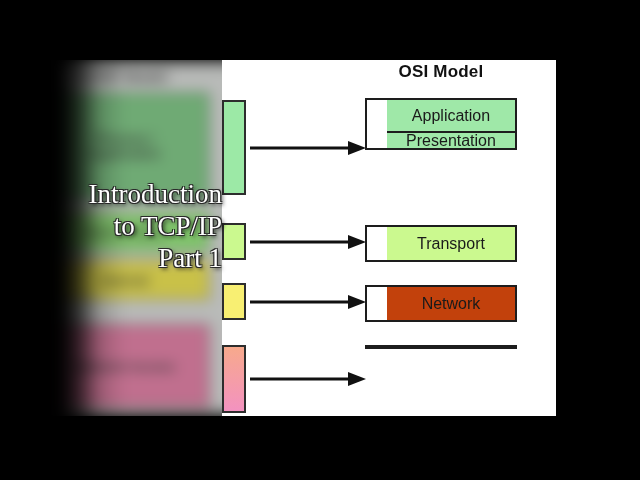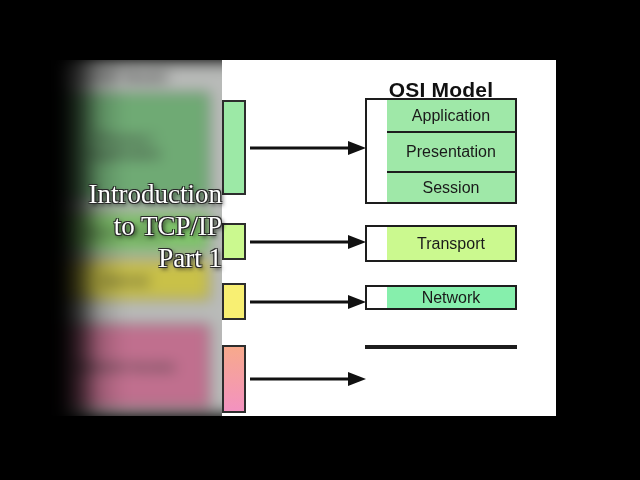--- a/index.html
+++ b/index.html
@@ -122,25 +122,24 @@
     height: 16px;
   }
 
   
   #osi-title {
     position: absolute;
     left: 365px;
     top: 2px;
     width: 152px;
     text-align: center;
-    font-size: 21px;
+    font-size: 17px;
     font-weight: bold;
     color: #111111;
     letter-spacing: 0.2px;
-    margin-top: 16px;
   }
   .osi-group {
     position: absolute;
     left: 365px;
     width: 152px;
     box-sizing: border-box;
     border: 2px solid #1d1d1d;
     padding-left: 20px;
   }
   .osi-layer {
@@ -234,30 +233,29 @@
 
     <svg class="arrow" style="left:250px; top:311px; width:116px;" viewBox="0 0 116 16">
       <line x1="0" y1="8" x2="100" y2="8" stroke="#111" stroke-width="3"></line>
       <polygon points="98,1 116,8 98,15" fill="#111"></polygon>
     </svg>
 
     <div id="osi-title">OSI Model</div>
 
     <div class="osi-group" style="top:38px;">
       <div class="osi-layer" style="height:31px; background:#9fe8a8;">Application</div>
-      <div class="osi-layer" style="height:40px; background:#9fe8a8;">Presentation</div>
-      <div class="osi-layer" style="height:31px; background:#9fe8a8;">Session</div>
+      <div class="osi-layer" style="height:17px; background:#9fe8a8;">Presentation</div>
     </div>
 
     <div class="osi-group" style="top:165px;">
       <div class="osi-layer" style="height:33px; background:#cbf98f;">Transport</div>
     </div>
 
     <div class="osi-group" style="top:225px;">
-      <div class="osi-layer" style="height:21px; background:#86efac;">Network</div>
+      <div class="osi-layer" style="height:33px; background:#c2410c;">Network</div>
     </div>
 
     <div class="osi-group" style="top:285px;">
     </div>
 
   </div>
 
   <div id="title-overlay">Introduction
 to TCP/IP
 Part 1</div>

